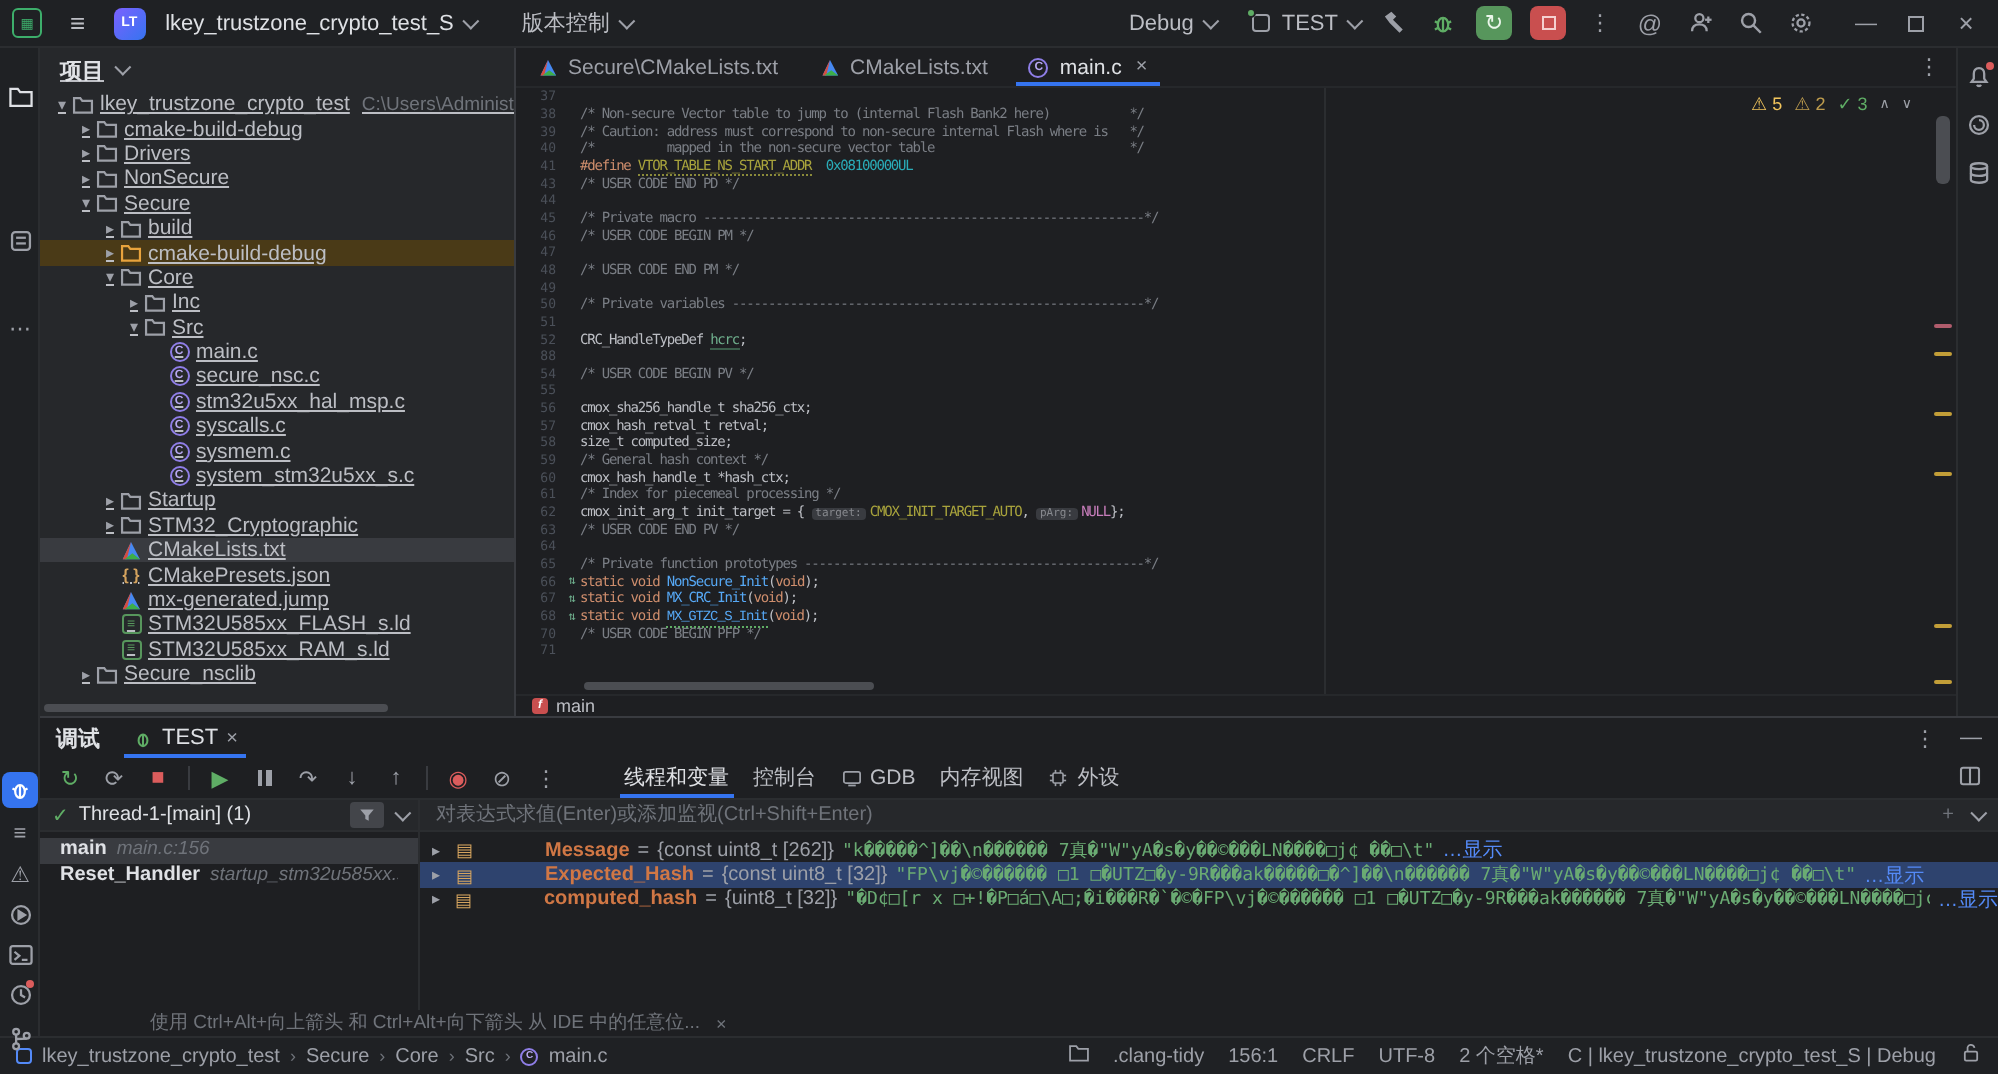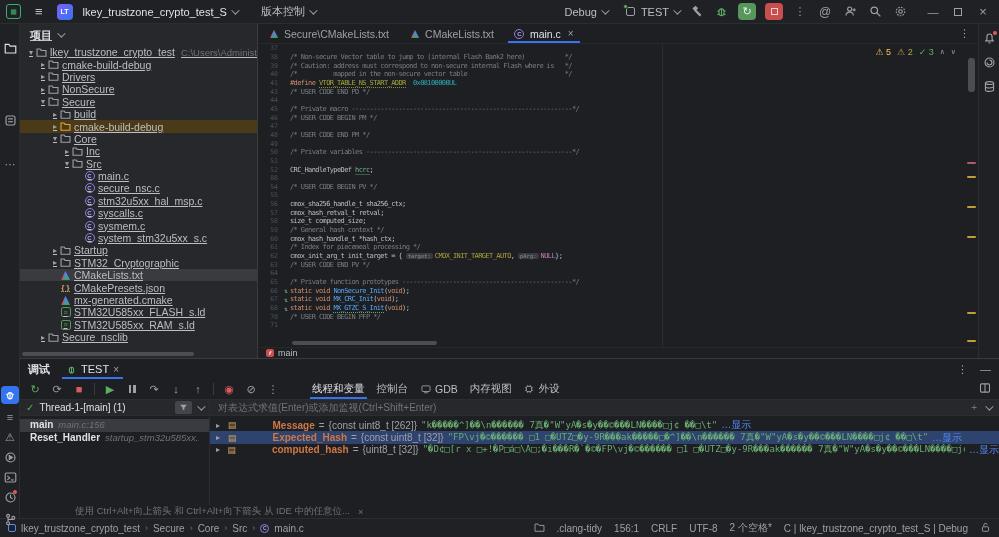--- a/index.html
+++ b/index.html
@@ -75,21 +75,21 @@
   #tab-more { margin-left:auto; color:#9da0a8; padding:0 8px; display:flex; align-items:center; cursor:pointer; }
   #codewrap { position:relative; flex:1; overflow:hidden; font-family:"DejaVu Sans Mono", monospace; }
   #guide { position:absolute; left:404px; top:0; bottom:0; width:1px; background:#2b2d30; }
   .cl { height:8.66px; display:flex; align-items:center; white-space:pre; font-size:7px; letter-spacing:-0.6px; }
   .cl .ln { width:24px; flex:none; text-align:right; color:#4b5059; font-size:6.5px; letter-spacing:0; padding-right:4px; }
   .cl .gut { width:8px; flex:none; font-size:6px; color:#6faf8d; text-align:center; letter-spacing:0; }
   .cl code { display:block; }
   .c { color:#7a7e85; } .k { color:#cf8e6d; } .m { color:#a8a33c; }
   .mu { border-bottom:1px dotted #8a8a3a; }
   .n { color:#2aacb8; } .t { color:#bcbec4; } .f { color:#56a8f5; }
-  .fu { border-bottom:1px dotted #5fad65; }
+  .fu { border-bottom:1px dotted #5fad65;font-family:Liberation Mono, monospace; }
   .g { color:#6faf8d; border-bottom:1px solid #3b5e4b; }
   .nu { color:#c77dbb; }
   .h { background:#393b40; color:#87898e; border-radius:2px; padding:0 2px; font-size:5.5px; letter-spacing:0; margin-right:2px; }
   #insp { position:absolute; top:3px; right:20px; display:flex; align-items:center; gap:6px;
     font-size:9px; color:#9da0a8; font-family:"Liberation Sans",sans-serif; z-index:4; }
   #insp .w1 { color:#f2c55c; } #insp .ok { color:#5fad65; }
   #insp .nav { color:#9da0a8; font-size:7px; letter-spacing:2px; }
   #hscroll { position:absolute; left:34px; top:297px; width:145px; height:4px; background:#4b4d52; border-radius:2px; }
   #stripe { position:absolute; top:0; right:0; bottom:0; width:13px; }
   #stripe .thumb { position:absolute; top:14px; right:3px; width:7px; height:34px; background:#4b4d52; border-radius:3px; }
@@ -484,21 +484,21 @@
           </div>
           <div class="trow" style="padding-left: 30px;">
             <span class="tchev"></span>
             <span class="fic">
               <svg viewBox="0 0 16 16">
                 <path d="M8 1.5 L14.5 14 H2 Z" fill="#4688f1"></path>
                 <path d="M8 1.5 L5 14 H2 Z" fill="#d64d3f"></path>
                 <path d="M3.5 14 H14.5 L9 9.7 Z" fill="#3dae49"></path>
               </svg>
             </span>
-            <span class="label">mx-generated.cmake</span>
+            <span class="label">mx-generated.jump</span>
           </div>
           <div class="trow" style="padding-left: 30px;">
             <span class="tchev"></span>
             <span class="fic">
               <span class="ldic">≡</span>
             </span>
             <span class="label">STM32U585xx_FLASH_s.ld</span>
           </div>
           <div class="trow" style="padding-left: 30px;">
             <span class="tchev"></span>

